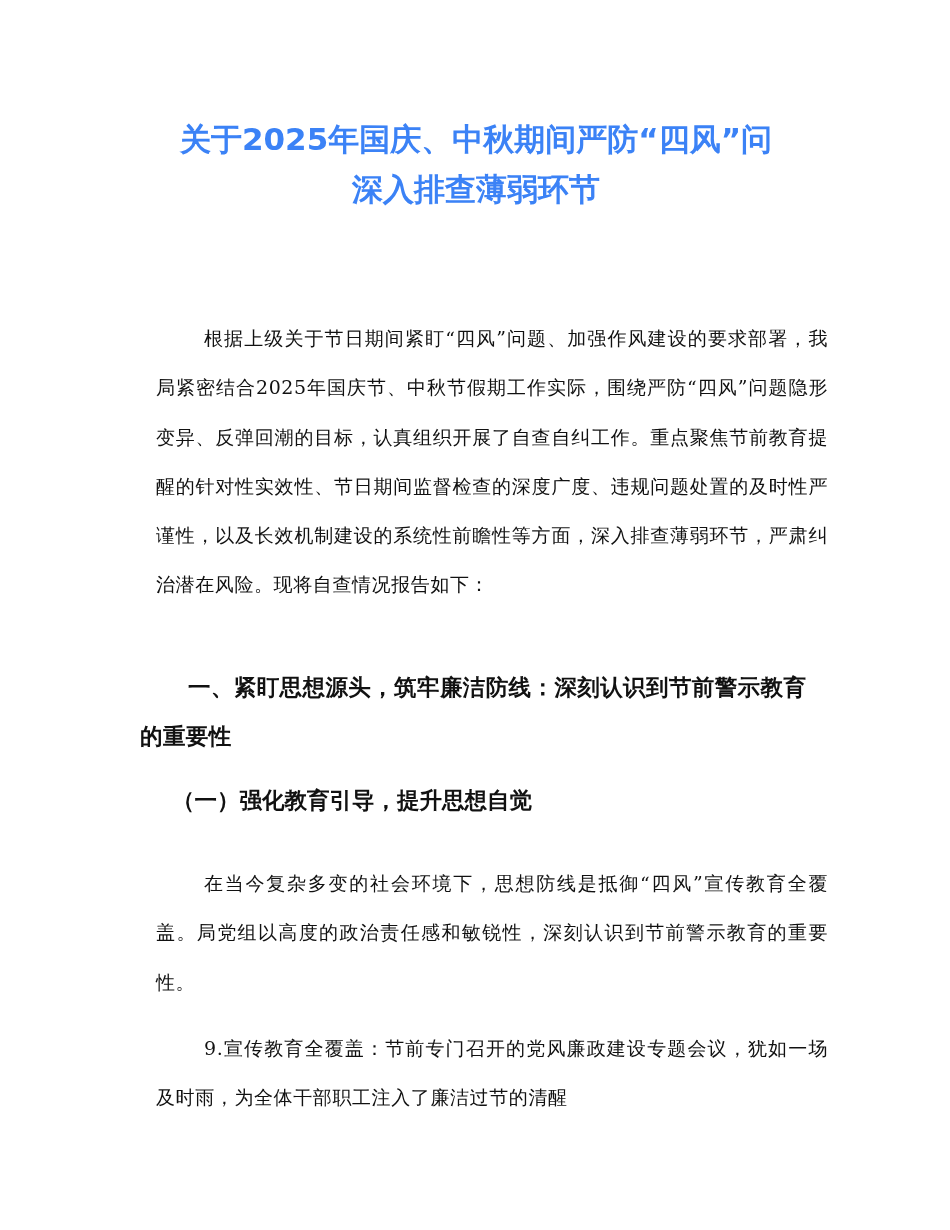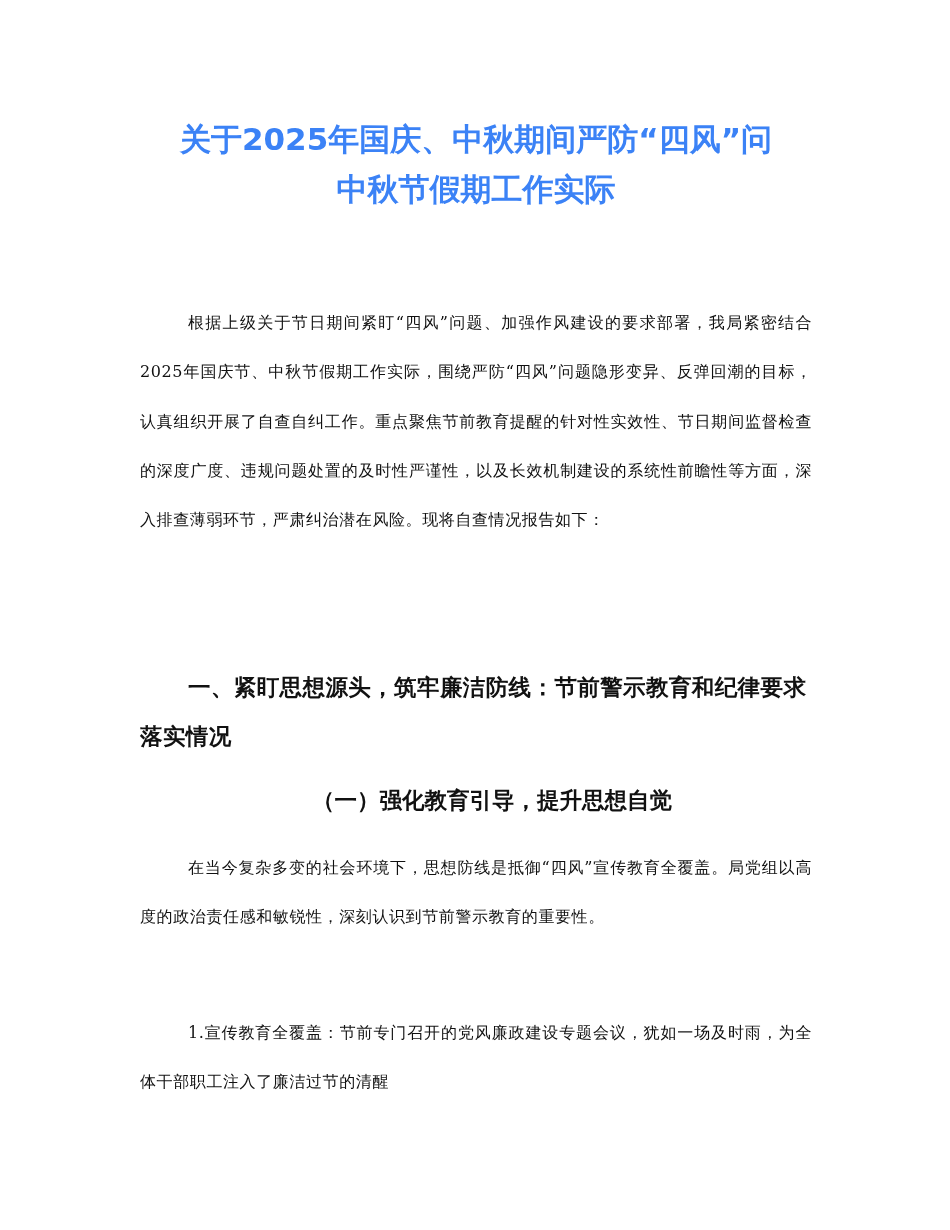--- a/index.html
+++ b/index.html
@@ -31,26 +31,26 @@
       font-weight: bold;
       font-size: 31px;
       line-height: 50px;
       letter-spacing: 0px;
       color: #3b82f6;
     }
     .para {
       position: absolute;
       left: 0;
       width: 672px;
-      font-size: 16px;
+      font-size: 19px;
       line-height: 49.3px;
       letter-spacing: 0.6px;
       text-align: justify;
       text-indent: 48px;
-      margin: 0;
+      margin: 16px;
     }
     .heading {
       position: absolute;
       left: 0;
       width: 672px;
       font-family: "DejaVu Sans", "Liberation Sans", sans-serif;
       font-weight: bold;
       font-size: 22.5px;
       line-height: 49px;
       letter-spacing: 0.4px;
@@ -60,34 +60,33 @@
     .sub-heading {
       position: absolute;
       left: 0;
       width: 672px;
       font-family: Liberation Sans, sans-serif;
       font-weight: bold;
       font-size: 22.5px;
       line-height: 49px;
       text-indent: 32px;
       margin: 0;
-      text-align: center;
     }
   </style>
 </head>
 <body>
 
 <div class="page">
   <div class="title">
     <div>关于2025年国庆、中秋期间严防“四风”问</div>
-    <div>中秋节假期工作实际</div>
+    <div>深入排查薄弱环节</div>
   </div>
 
   <p class="para" style="top:298px;">根据上级关于节日期间紧盯“四风”问题、加强作风建设的要求部署，我局紧密结合2025年国庆节、中秋节假期工作实际，围绕严防“四风”问题隐形变异、反弹回潮的目标，认真组织开展了自查自纠工作。重点聚焦节前教育提醒的针对性实效性、节日期间监督检查的深度广度、违规问题处置的及时性严谨性，以及长效机制建设的系统性前瞻性等方面，深入排查薄弱环节，严肃纠治潜在风险。现将自查情况报告如下：</p>
 
-  <p class="heading" style="top:663px;">一、紧盯思想源头，筑牢廉洁防线：节前警示教育和纪律要求落实情况</p>
+  <p class="heading" style="top:663px;">一、紧盯思想源头，筑牢廉洁防线：深刻认识到节前警示教育的重要性</p>
 
   <p class="sub-heading" style="top:776px;">（一）强化教育引导，提升思想自觉</p>
 
   <p class="para" style="top:843px;">在当今复杂多变的社会环境下，思想防线是抵御“四风”宣传教育全覆盖。局党组以高度的政治责任感和敏锐性，深刻认识到节前警示教育的重要性。</p>
 
-  <p class="para" style="top:1008px;">1.宣传教育全覆盖：节前专门召开的党风廉政建设专题会议，犹如一场及时雨，为全体干部职工注入了廉洁过节的清醒</p>
+  <p class="para" style="top:1008px;">9.宣传教育全覆盖：节前专门召开的党风廉政建设专题会议，犹如一场及时雨，为全体干部职工注入了廉洁过节的清醒</p>
 </div>
 
 </body></html>

